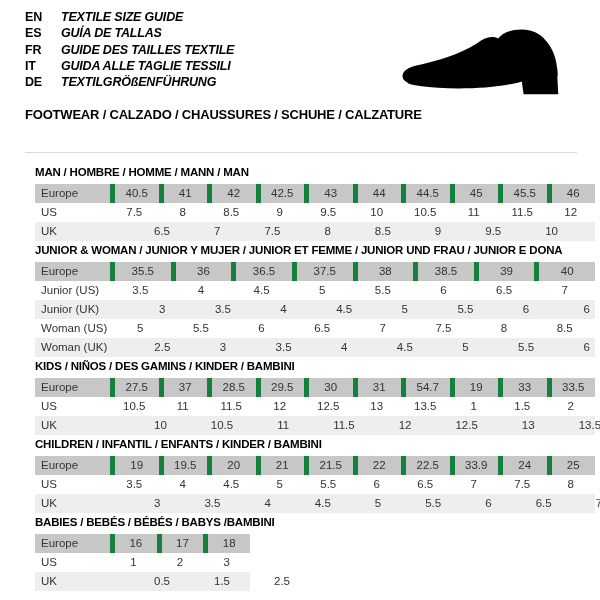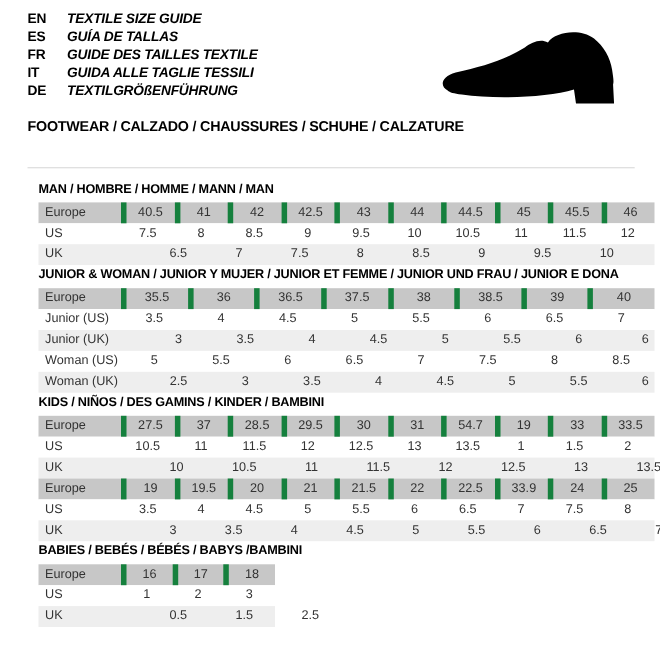--- a/index.html
+++ b/index.html
@@ -229,20 +229,21 @@
             <div class="val">12</div>
             <div class="val">12.5</div>
             <div class="val">13</div>
             <div class="val">13.5</div>
             <div class="val">1</div>
             <div class="val">1.5</div>
           </div>
         </div>
       </div>
       <div class="section">
+        <div class="sec-title">CHILDREN / INFANTIL / ENFANTS / KINDER / BAMBINI</div>
         <div class="tbl">
           <div class="trow hdr">
             <div class="lbl">Europe</div>
             <div class="val">19</div>
             <div class="val">19.5</div>
             <div class="val">20</div>
             <div class="val">21</div>
             <div class="val">21.5</div>
             <div class="val">22</div>
             <div class="val">22.5</div>

